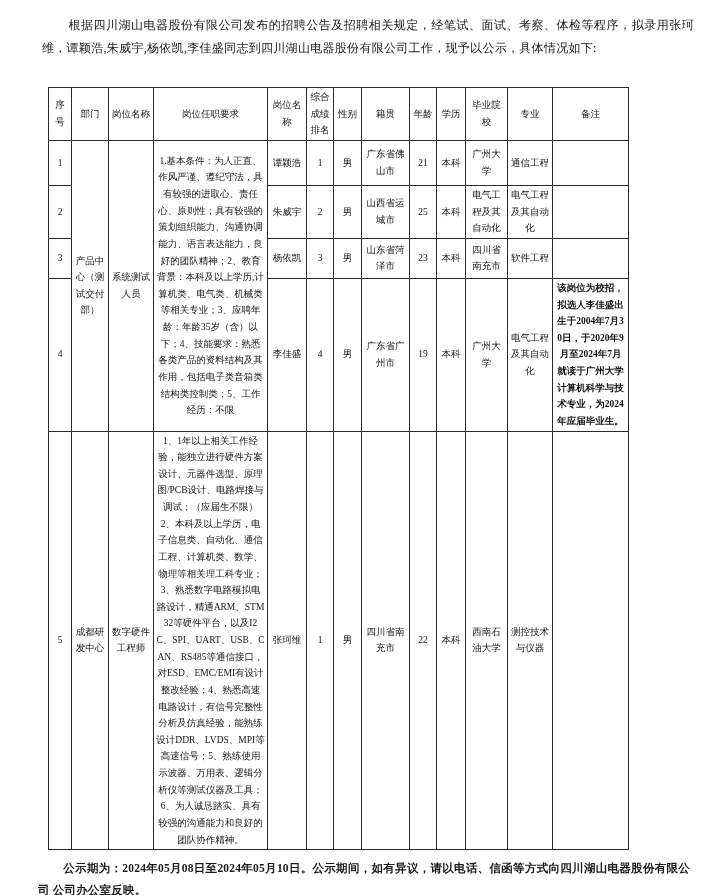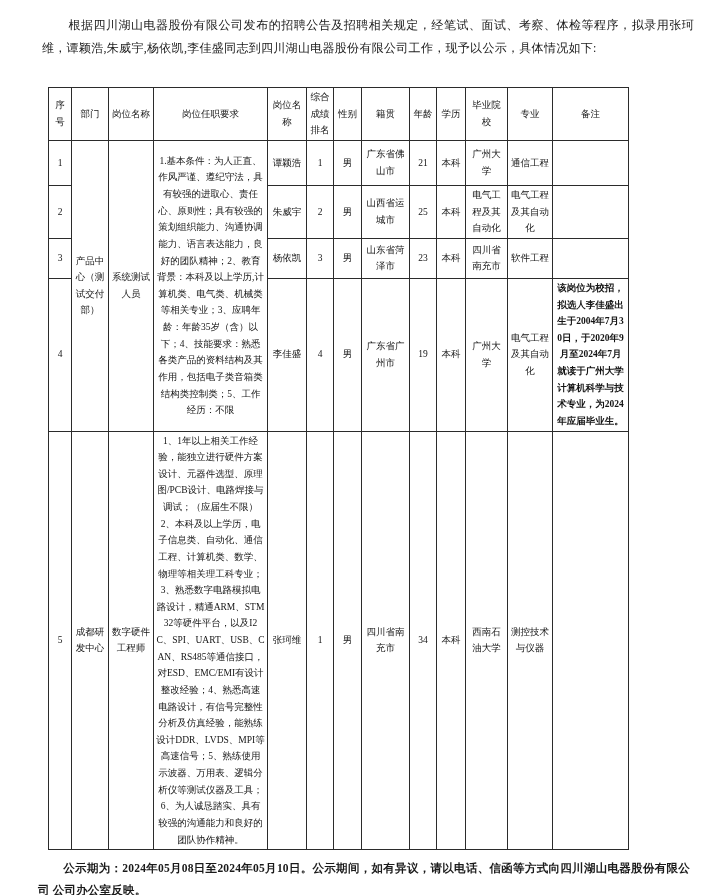--- a/index.html
+++ b/index.html
@@ -134,21 +134,21 @@
       </tr>
       <tr class="h5">
         <td>5</td>
         <td>成都研发中心</td>
         <td>数字硬件工程师</td>
         <td class="req">1、1年以上相关工作经验，能独立进行硬件方案设计、元器件选型、原理图/PCB设计、电路焊接与调试；（应届生不限）2、本科及以上学历，电子信息类、自动化、通信工程、计算机类、数学、物理等相关理工科专业；3、熟悉数字电路模拟电路设计，精通ARM、STM32等硬件平台，以及I2C、SPI、UART、USB、CAN、RS485等通信接口，对ESD、EMC/EMI有设计整改经验；4、熟悉高速电路设计，有信号完整性分析及仿真经验，能熟练设计DDR、LVDS、MPI等高速信号；5、熟练使用示波器、万用表、逻辑分析仪等测试仪器及工具；6、为人诚恳踏实、具有较强的沟通能力和良好的团队协作精神。</td>
         <td>张珂维</td>
         <td>1</td>
         <td>男</td>
         <td>四川省南充市</td>
-        <td>34</td>
+        <td>22</td>
         <td>本科</td>
         <td>西南石油大学</td>
         <td>测控技术与仪器</td>
         <td class="remark"></td>
       </tr>
     </tbody>
   </table>
 
   <div class="after">
     <p class="period">公示期为：2024年05月08日至2024年05月10日。公示期间，如有异议，请以电话、信函等方式向四川湖山电器股份有限公司 公司办公室反映。</p>

